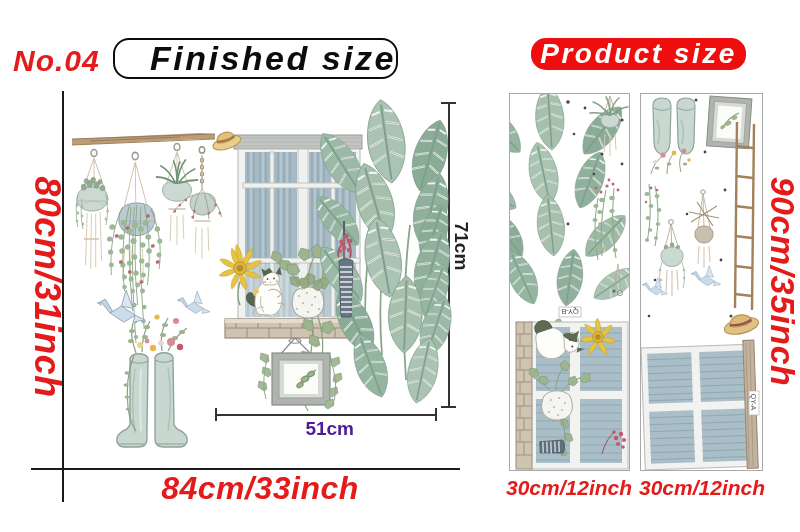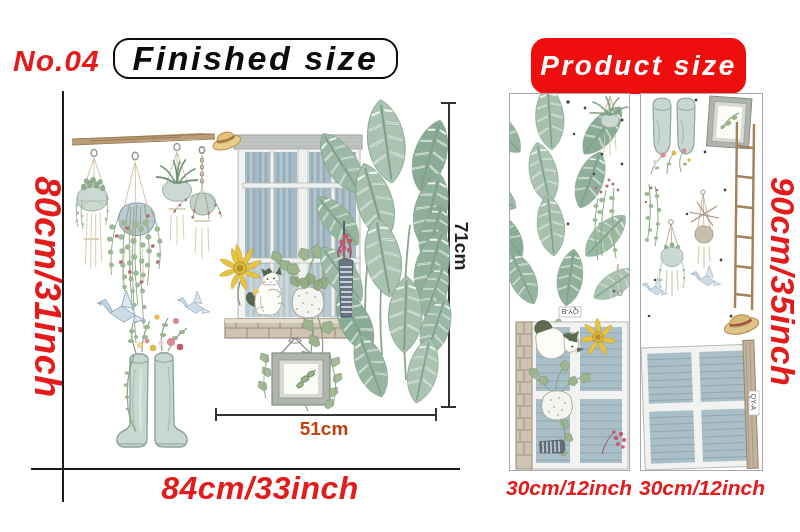--- a/index.html
+++ b/index.html
@@ -7,25 +7,25 @@
         font-family:"Liberation Sans", sans-serif;border-radius:29px;}
   .red{color:#e31b1b;font-weight:bold;font-style:italic;}
   .abs{position:absolute;}
 </style>
 </head>
 <body>
 <div id="page">
 
   <div class="abs red" style="left:13px;top:44px;font-size:30px;letter-spacing:1px;">No.04</div>
 
-  <div class="abs" style="left:113px;top:38px;width:281px;height:37px;border:2.5px solid #0c0c0c;border-radius:16px;display:flex;align-items:center;justify-content:center;">
+  <div class="abs" style="left:113px;top:38px;width:281px;height:37px;border:2.5px solid #0c0c0c;border-radius:16px;display:flex;align-items:center;justify-content:flex-end;">
     <span style="font-size:34px;font-weight:bold;font-style:italic;color:#0c0c0c;letter-spacing:2.5px;">Finished size</span>
   </div>
 
-  <div class="abs" style="left:531px;top:38px;width:215px;height:56px;background:#ee0e0e;border-radius:15px;display:flex;align-items:center;justify-content:center;">
+  <div class="abs" style="left:531px;top:38px;width:215px;height:32px;background:#ee0e0e;border-radius:15px;display:flex;align-items:center;justify-content:center;">
     <span style="font-size:28px;font-weight:bold;font-style:italic;color:#fff;letter-spacing:2.5px;">Product size</span>
   </div>
 
   <div class="abs" style="left:62px;top:91px;width:2px;height:411px;background:#1a1a1a;"></div>
 
   <div class="abs" style="left:31px;top:468px;width:429px;height:2px;background:#1a1a1a;"></div>
 
   <div class="abs red" style="left:-73px;top:266px;width:240px;text-align:center;white-space:nowrap;font-size:36px;letter-spacing:0.5px;transform:rotate(90deg);">80cm/31inch</div>
 
   <div class="abs red" style="left:160px;top:470px;width:200px;text-align:center;white-space:nowrap;font-size:32px;letter-spacing:0.5px;">84cm/33inch</div>
@@ -33,21 +33,21 @@
   <div class="abs" style="left:448px;top:102px;width:1.5px;height:305px;background:#333;"></div>
   <div class="abs" style="left:441px;top:102px;width:15px;height:1.5px;background:#333;"></div>
   <div class="abs" style="left:441px;top:406px;width:15px;height:1.5px;background:#333;"></div>
 
   <div class="abs" style="left:431px;top:235px;width:60px;text-align:center;font-size:19px;font-weight:bold;color:#222;transform:rotate(90deg);">71cm</div>
 
   <div class="abs" style="left:215px;top:414px;width:221px;height:1.5px;background:#333;"></div>
   <div class="abs" style="left:215px;top:408px;width:1.5px;height:13px;background:#333;"></div>
   <div class="abs" style="left:435px;top:408px;width:1.5px;height:13px;background:#333;"></div>
 
-  <div class="abs" style="left:294px;top:418px;width:60px;text-align:center;font-size:19px;font-weight:bold;color:#c2410c;">51cm</div>
+  <div class="abs" style="left:294px;top:418px;width:60px;text-align:right;font-size:19px;font-weight:bold;color:#4c1d95;">51cm</div>
 
   <svg class="abs" style="left:60px;top:95px;" width="400" height="370" viewBox="0 0 400 370">
     <defs>
       <g id="mleaf">
         <path d="M0,0 C-10,-7 -17,-22 -15,-40 C-13,-57 -6,-66 0,-70 C6,-66 13,-57 15,-40 C17,-22 10,-7 0,0 Z" fill="currentColor" stroke="#7fa28c" stroke-width="0.7"></path>
         <path d="M0,-3 L0,-66" stroke="#7d9e8b" stroke-width="1.6" fill="none"></path>
         <path d="M-13,-18 L-2,-24 M13,-20 L2,-26 M-14,-32 L-2,-37 M14,-34 L2,-39 M-13,-46 L-2,-49 M13,-48 L2,-51 M-9,-58 L-2,-60 M9,-59 L2,-61" stroke="#edf3ee" stroke-width="1.9" fill="none"></path>
         <path d="M-13,-18 L-2,-24 M13,-20 L2,-26 M-14,-32 L-2,-37 M14,-34 L2,-39 M-13,-46 L-2,-49 M13,-48 L2,-51" stroke="#7d9e8b" stroke-width="0.5" fill="none"></path>
       </g>
       <g id="crane">

